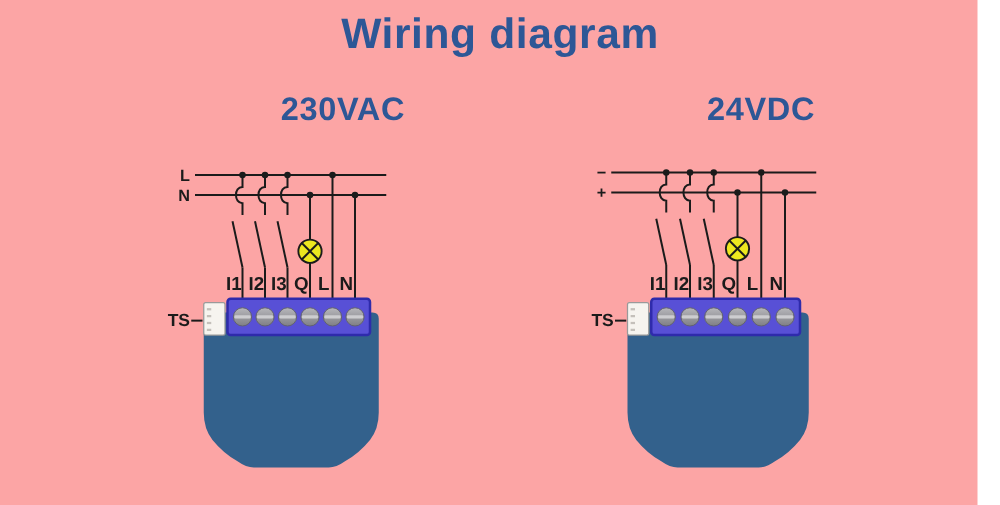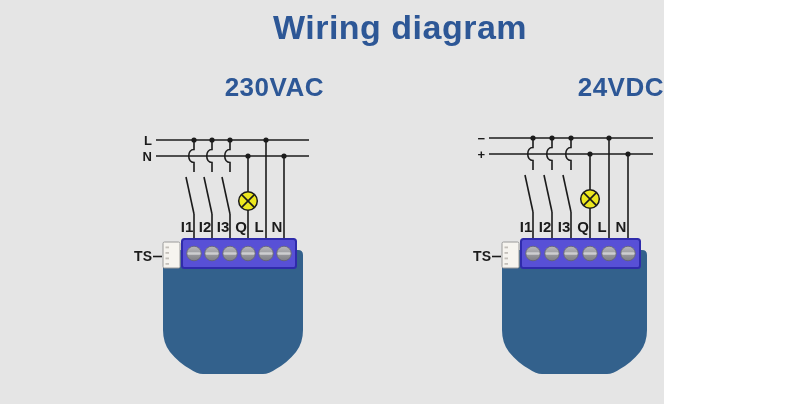--- a/index.html
+++ b/index.html
@@ -1,23 +1,23 @@
 <!DOCTYPE html>
 <html><head>
 <meta charset="utf-8">
 <style>
   html,body{margin:0;padding:0;background:#ffffff;}
-  .page{position:relative;width:664px;height:404px;background:#e5e5e5;overflow:hidden;
+  .page{position:relative;width:782px;height:404px;background:#fca5a5;overflow:hidden;
         font-family:"Liberation Sans",sans-serif;}
   .page-title{position:absolute;top:8px;left:0;width:800px;text-align:center;margin:0;
         font:bold 34px "Liberation Sans",sans-serif;color:#2d5796;letter-spacing:0.5px;}
   .subhead{position:absolute;top:72px;width:200px;text-align:right;
         font:bold 26px "Liberation Sans",sans-serif;color:#2d5796;letter-spacing:0.5px;}
   #head-0{left:124px;}
-  #head-1{left:464px;}
+  #head-1{left:452px;}
   #scene{position:absolute;top:0;left:0;}
   #scene text{font-family:"Liberation Sans",sans-serif;font-weight:bold;fill:#1b1b1b;}
 </style>
 </head>
 <body>
 
 <div class="page">
   <h1 class="page-title" style="color: rgb(45, 87, 150);">Wiring diagram</h1>
   <div class="subhead" id="head-0" style="color: rgb(45, 87, 150);">230VAC</div>
   <div class="subhead" id="head-1" style="color: rgb(45, 87, 150);">24VDC</div>

